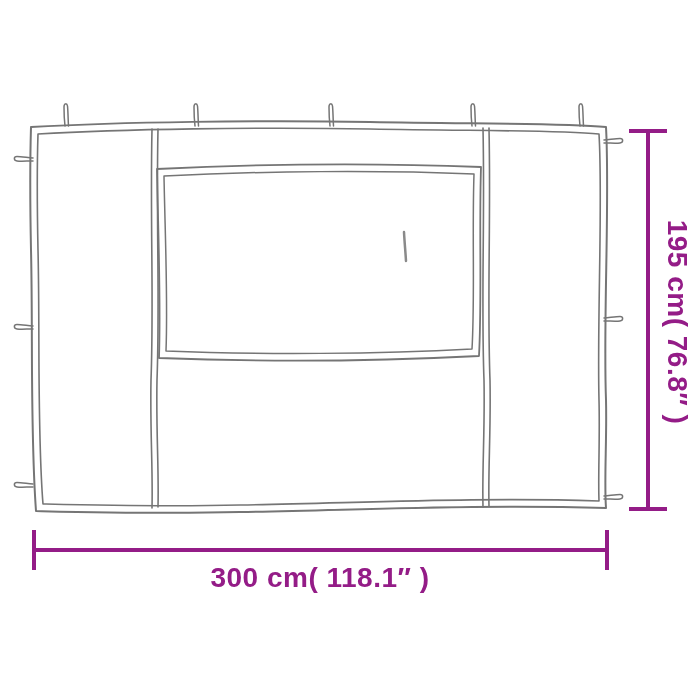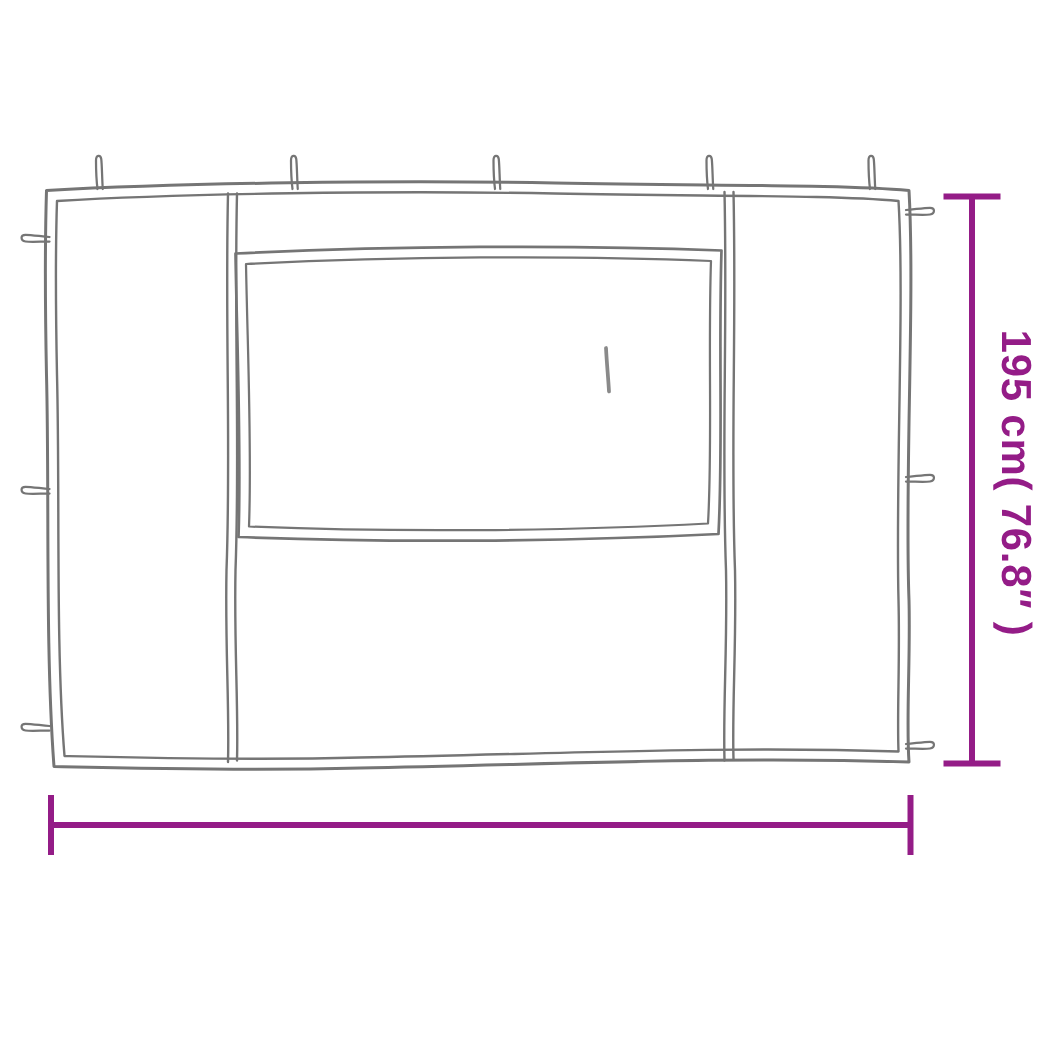--- a/index.html
+++ b/index.html
@@ -93,16 +93,17 @@
         <path d="M 629,509 L 667,509"></path>
       </g>
       <g>
         <path d="M 34,550 L 607,550"></path>
         <path d="M 34,530 L 34,570"></path>
         <path d="M 607,530 L 607,570"></path>
       </g>
     </g>
   </svg>
 
+  <div id="width-label" class="dim-label">300 cm( 118.1″ )</div>
 
   <div id="height-label" class="dim-label">195 cm( 76.8″ )</div>
 
 </div>
 
 </body></html>

